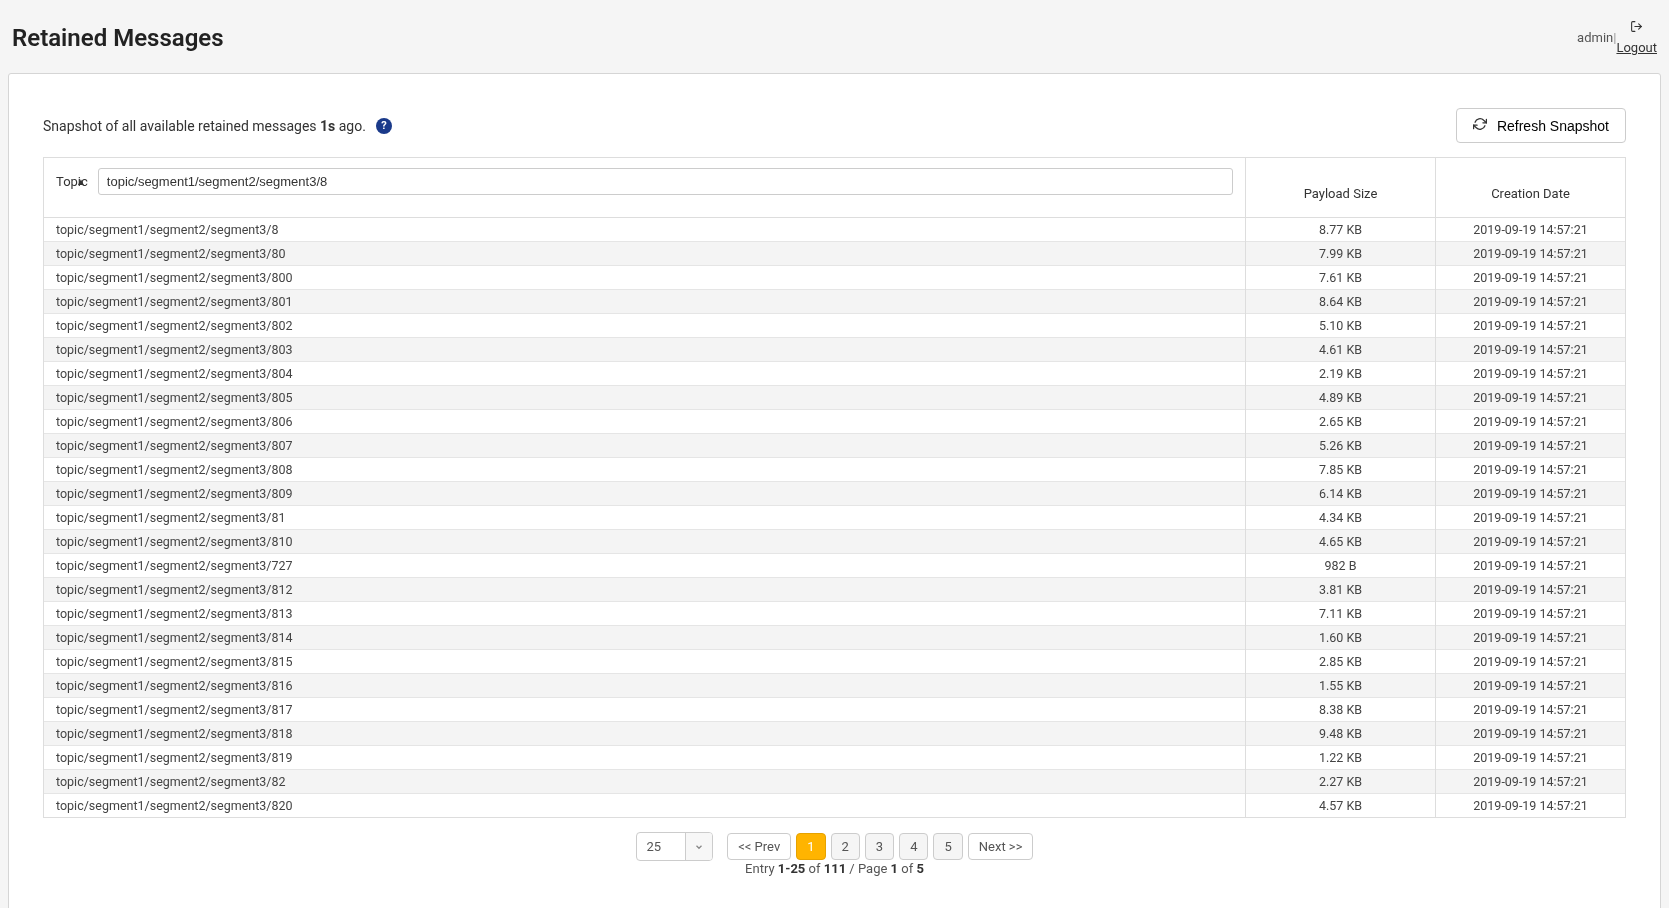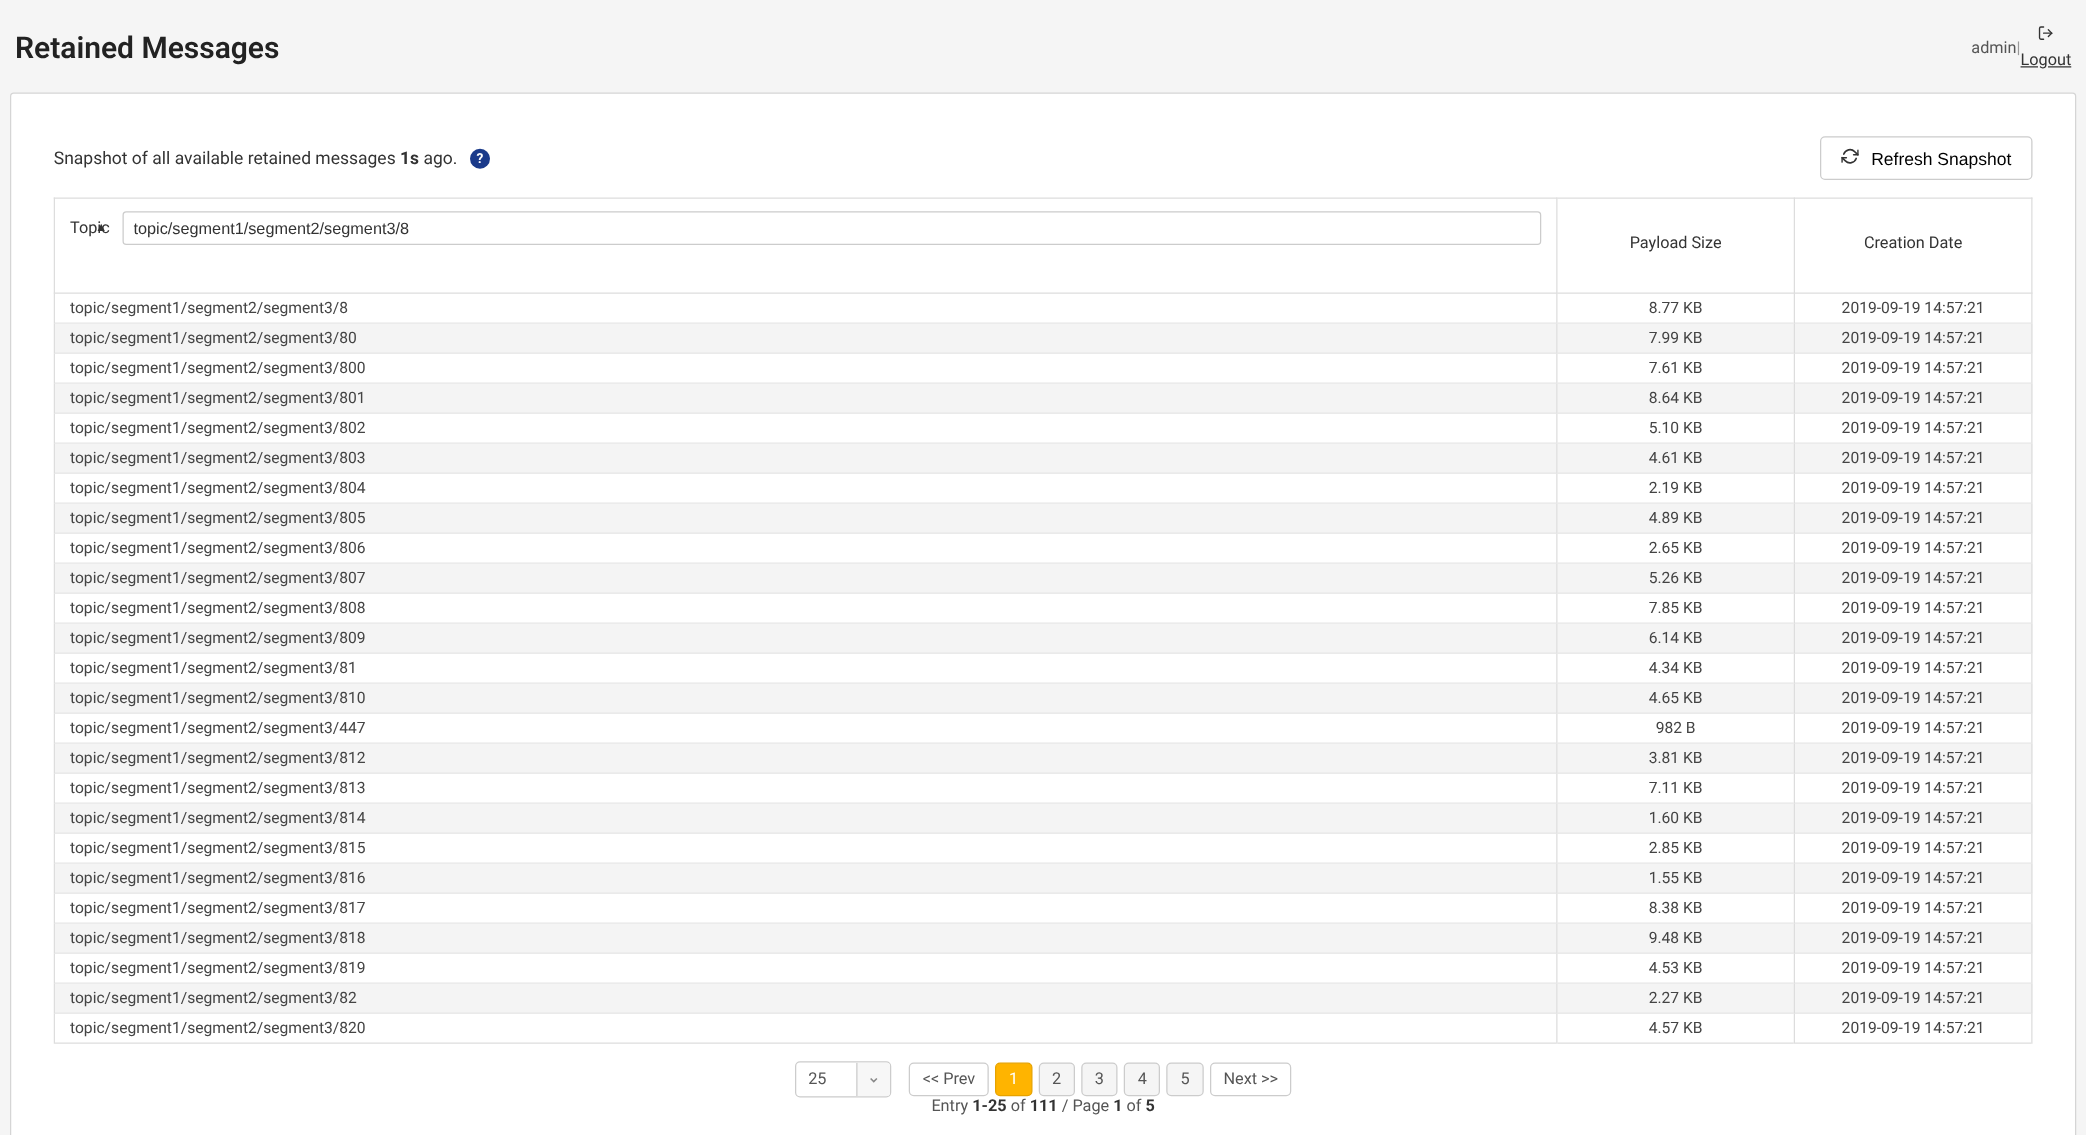--- a/index.html
+++ b/index.html
@@ -191,21 +191,21 @@
       background: #ffb400;
       border-color: #e6a200;
       color: #fff;
     }
     .entry-info {
       text-align: center;
       font-size: 13px;
       color: #555;
     }
     .entry-info .bold { font-weight: 700; color: #333; }
-    .th-simple { padding-top: 28px; padding-bottom: 32px; }
+    .th-simple { padding-top: 28px; padding-bottom: 16px; }
   </style>
 </head>
 <body>
 
 <div class="page-wrapper">
   <div class="header-bar">
     <h1 class="page-title">Retained Messages</h1>
     <div class="user-area">
       <span>admin</span>
       <span class="sep">|</span>
@@ -327,21 +327,21 @@
             <td class="col-topic">topic/segment1/segment2/segment3/81</td>
             <td class="center col-size">4.34 KB</td>
             <td class="center col-date">2019-09-19 14:57:21</td>
           </tr>
           <tr>
             <td class="col-topic">topic/segment1/segment2/segment3/810</td>
             <td class="center col-size">4.65 KB</td>
             <td class="center col-date">2019-09-19 14:57:21</td>
           </tr>
           <tr>
-            <td class="col-topic">topic/segment1/segment2/segment3/447</td>
+            <td class="col-topic">topic/segment1/segment2/segment3/727</td>
             <td class="center col-size">982 B</td>
             <td class="center col-date">2019-09-19 14:57:21</td>
           </tr>
           <tr>
             <td class="col-topic">topic/segment1/segment2/segment3/812</td>
             <td class="center col-size">3.81 KB</td>
             <td class="center col-date">2019-09-19 14:57:21</td>
           </tr>
           <tr>
             <td class="col-topic">topic/segment1/segment2/segment3/813</td>
@@ -368,21 +368,21 @@
             <td class="center col-size">8.38 KB</td>
             <td class="center col-date">2019-09-19 14:57:21</td>
           </tr>
           <tr>
             <td class="col-topic">topic/segment1/segment2/segment3/818</td>
             <td class="center col-size">9.48 KB</td>
             <td class="center col-date">2019-09-19 14:57:21</td>
           </tr>
           <tr>
             <td class="col-topic">topic/segment1/segment2/segment3/819</td>
-            <td class="center col-size">4.53 KB</td>
+            <td class="center col-size">1.22 KB</td>
             <td class="center col-date">2019-09-19 14:57:21</td>
           </tr>
           <tr>
             <td class="col-topic">topic/segment1/segment2/segment3/82</td>
             <td class="center col-size">2.27 KB</td>
             <td class="center col-date">2019-09-19 14:57:21</td>
           </tr>
           <tr>
             <td class="col-topic">topic/segment1/segment2/segment3/820</td>
             <td class="center col-size">4.57 KB</td>

